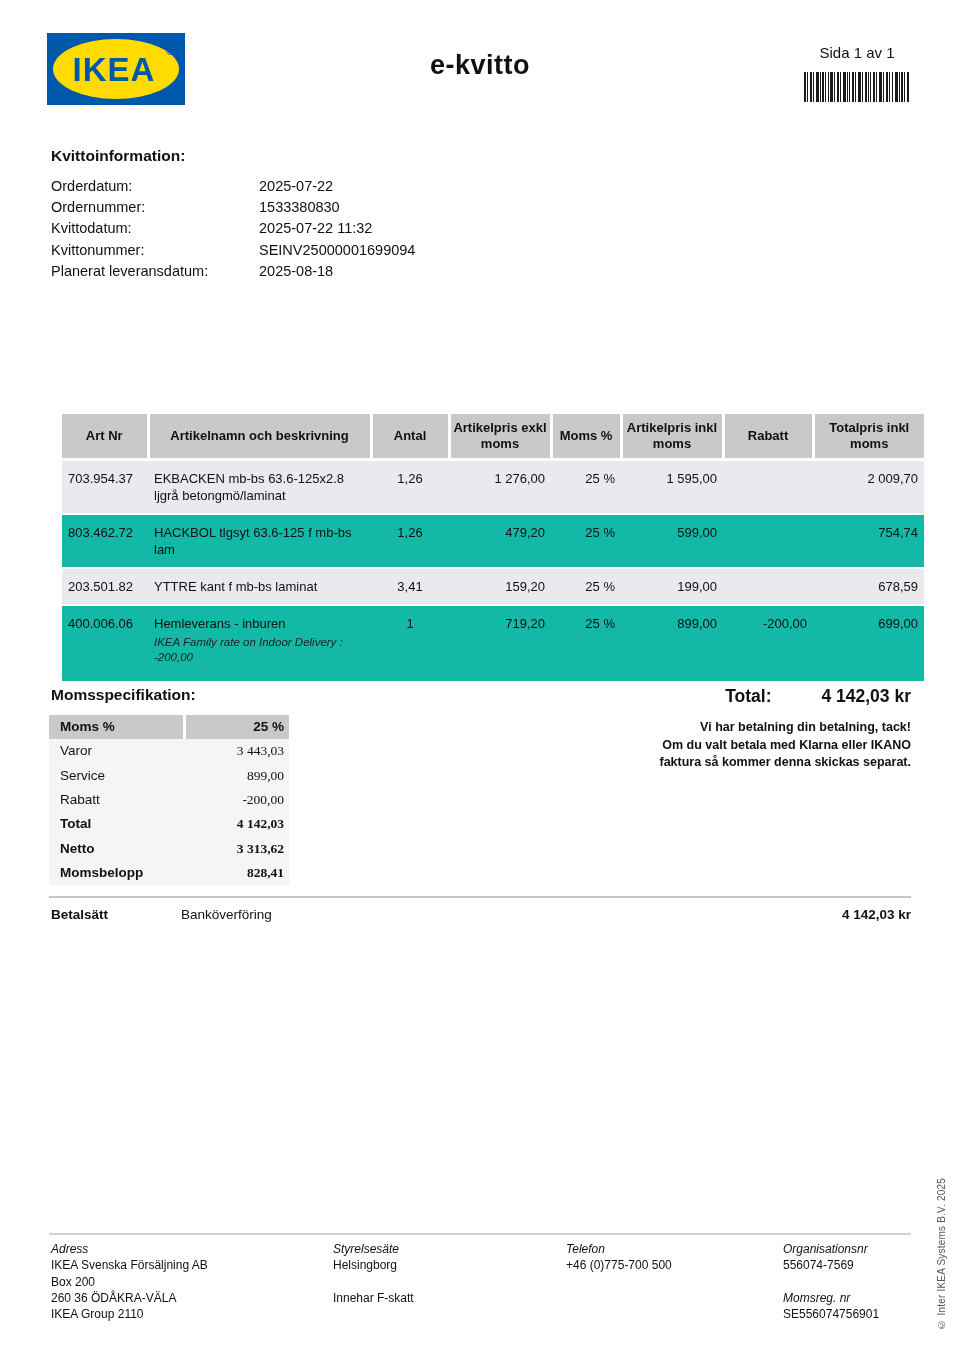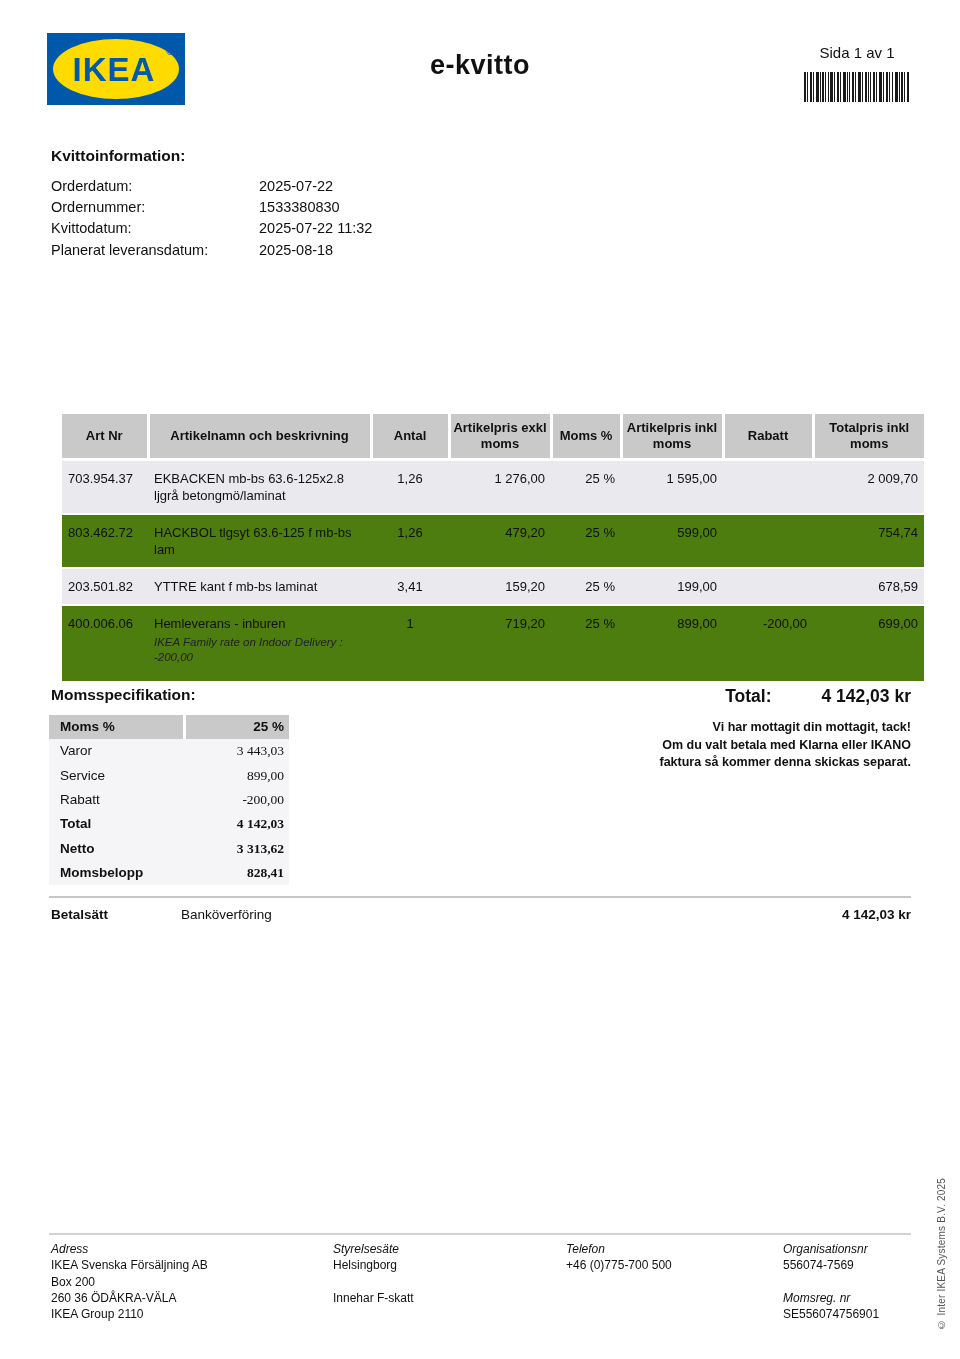--- a/index.html
+++ b/index.html
@@ -30,21 +30,21 @@
   table.items th {
     background:#c9c9c9; font-size:13px; font-weight:bold; text-align:center;
     padding:6px 2px; line-height:16px; border-right:3px solid #fff;
     border-bottom:3px solid #fff; vertical-align:middle;
   }
   table.items th:last-child { border-right:none; }
   table.items td {
     font-size:13px; line-height:17px; vertical-align:top; padding:9px 6px;
   }
   tr.row-odd td  { background:#e9e9ee; }
-  tr.row-even td { background:#4d7c0f; }
+  tr.row-even td { background:#14b8a6; }
   table.items tbody tr + tr td { border-top:2px solid #fff; }
   tr.row-last td { padding-bottom:16px; }
   td.c-art    { text-align:left;  padding-left:12px; white-space:nowrap; }
   td.c-name   { text-align:left;  padding-left:10px; padding-right:8px; }
   td.c-antal  { text-align:center; }
   td.c-exkl   { text-align:right; padding-right:6px;  white-space:nowrap; }
   td.c-moms   { text-align:right; padding-right:5px;  white-space:nowrap; }
   td.c-inkl   { text-align:right; padding-right:12px; white-space:nowrap; }
   td.c-rabatt { text-align:right; padding-right:5px;  white-space:nowrap; }
   td.c-total  { text-align:right; padding-right:11px; white-space:nowrap; }
@@ -159,20 +159,24 @@
     </div>
     <div class="info-row">
       <span class="info-label">Ordernummer:</span>
       <span class="info-value">1533380830</span>
     </div>
     <div class="info-row">
       <span class="info-label">Kvittodatum:</span>
       <span class="info-value">2025-07-22 11:32</span>
     </div>
     <div class="info-row">
+      <span class="info-label">Kvittonummer:</span>
+      <span class="info-value">SEINV25000001699094</span>
+    </div>
+    <div class="info-row">
       <span class="info-label">Planerat leveransdatum:</span>
       <span class="info-value">2025-08-18</span>
     </div>
   </div>
 
   <div class="items-wrap">
     <table class="items">
       <colgroup>
         <col style="width:86px">
           <col style="width:223px">
@@ -290,21 +294,21 @@
         </tbody>
       </table>
     </div>
 
     <div class="total-block">
       <div class="total-line">
         <span class="total-label">Total:</span>
         <span class="total-amount">4 142,03 kr</span>
       </div>
       <div class="total-msg">
-        <div>Vi har mottagit din mottagit, tack!</div>
+        <div>Vi har betalning din betalning, tack!</div>
         <div>Om du valt betala med Klarna eller IKANO</div>
         <div>faktura så kommer denna skickas separat.</div>
       </div>
     </div>
   </div>
 
   <div class="divider divider-1"></div>
   <div class="payment">
     <div class="payment-method-label">Betalsätt</div>
     <div class="payment-method-value">Banköverföring</div>

